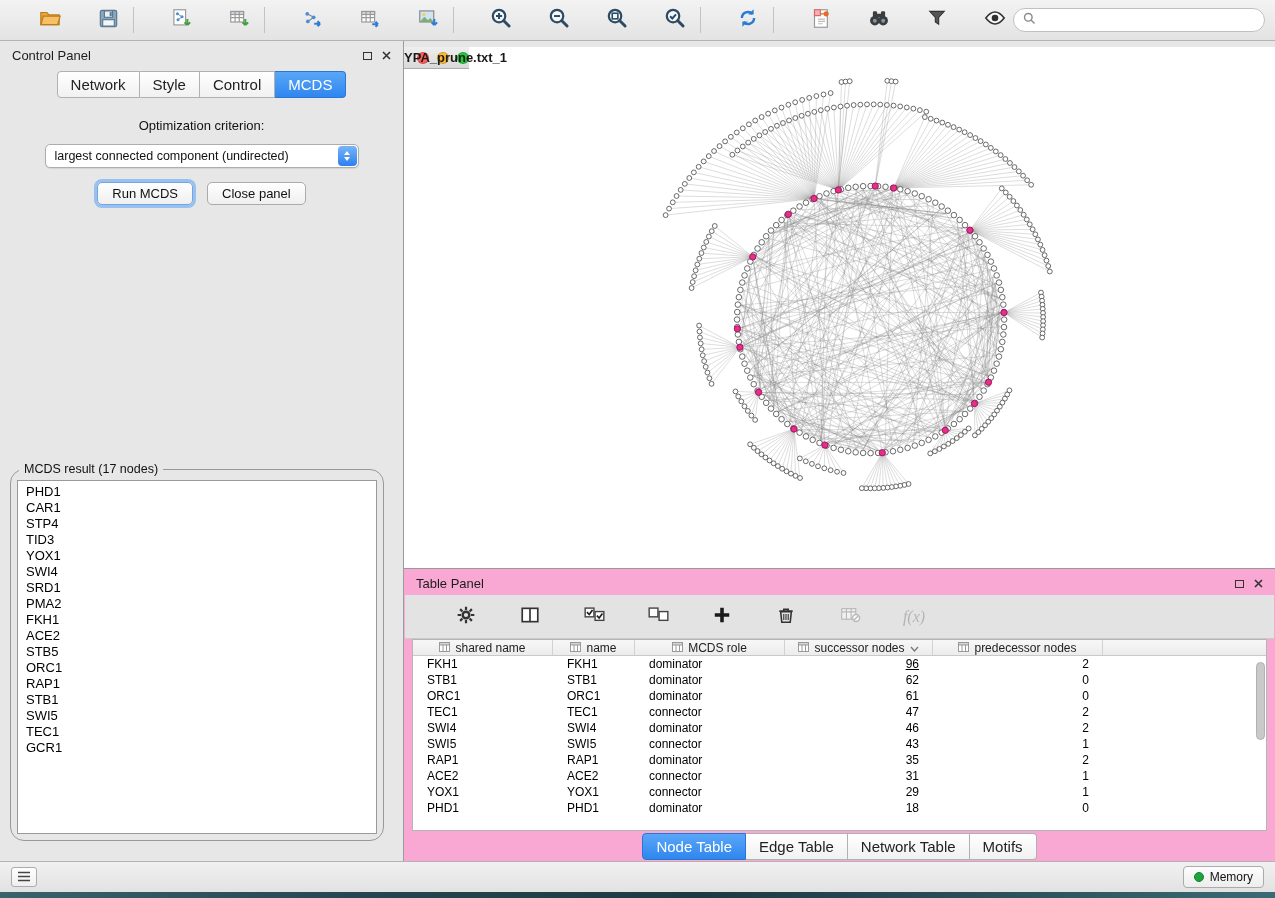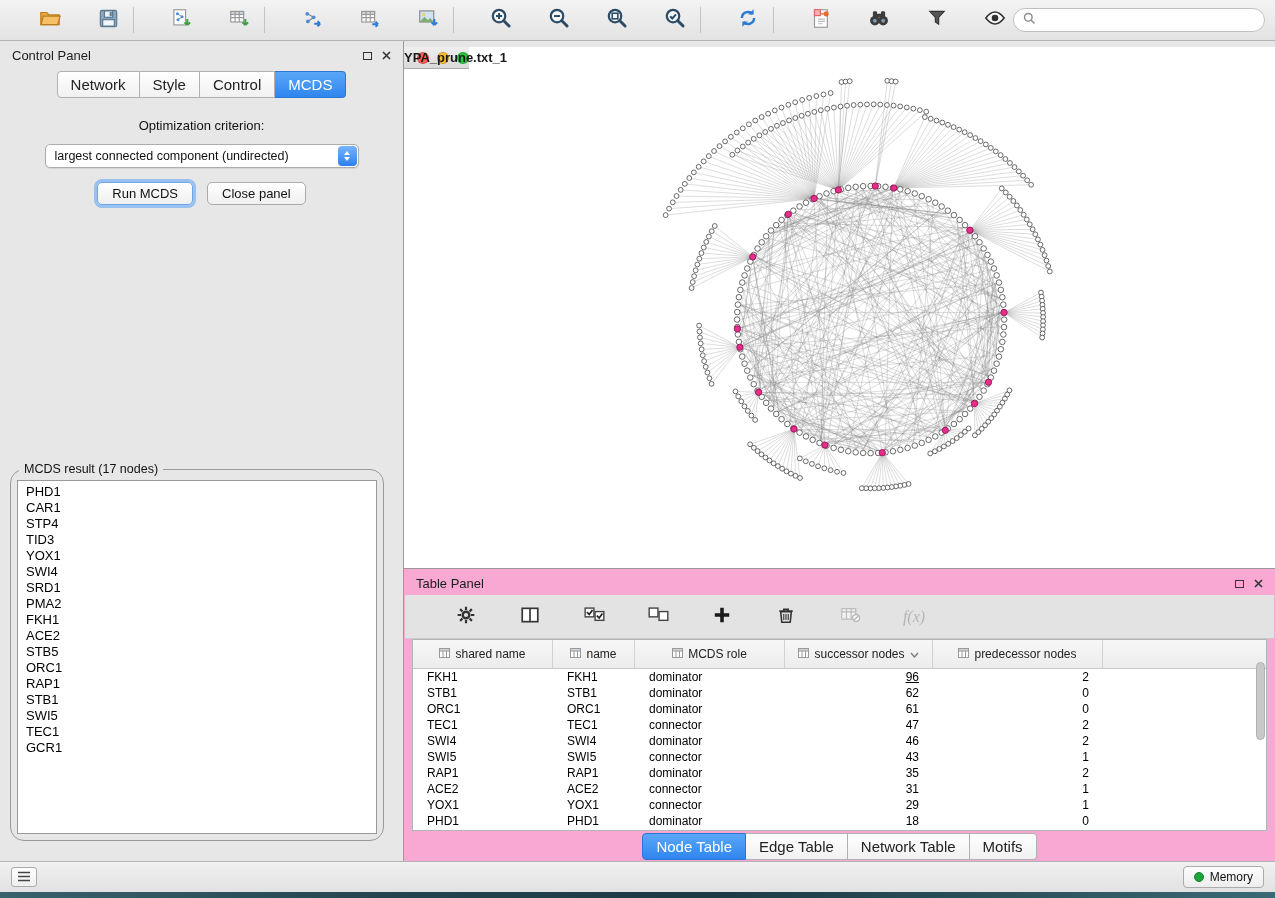--- a/index.html
+++ b/index.html
@@ -63,21 +63,21 @@
   .net-view svg { position:absolute; inset:0; width:100%; height:100%; }
 
   
   .table-panel { flex:1; display:flex; flex-direction:column; background:#f9a8d4; min-height:0; }
   .tp-toolbar { height:44px; flex:0 0 44px; display:flex; align-items:center; padding-left:20px; gap:4px;
     background:#e3e3e3; border-bottom:1px solid #cacaca; margin:0 1px; }
   .tp-toolbar .tbtn { width:38px; }
   .tbtn.disabled { opacity:.9; }
   .fx { font-family:"Liberation Serif", serif; font-style:italic; font-size:16px; color:#b0b0b0; }
   .table-wrap { flex:1; margin:0 8px; background:#fff; border:1px solid #b5b5b5; position:relative; overflow:hidden; }
-  .thead { display:flex; height:29px; background:linear-gradient(#f7f7f7,#ececec); border-bottom:1px solid #c9c9c9; }
+  .thead { display:flex; height:16px; background:linear-gradient(#f7f7f7,#ececec); border-bottom:1px solid #c9c9c9; }
   .th { display:flex; align-items:center; justify-content:center; gap:5px; font-size:12px; color:#222;
     border-right:1px solid #d2d2d2; height:100%; overflow:hidden; white-space:nowrap; }
   .th.fill, .td.fill { flex:1; border-right:none; }
   .tr { display:flex; height:16px; }
   .td { font-size:12px; color:#000; line-height:16px; white-space:nowrap; overflow:hidden; }
   .td.txt { padding-left:14px; }
   .td.num { text-align:right; padding-right:14px; }
   .vscroll { position:absolute; right:1px; top:22px; width:9px; height:78px; background:#c9c9c9; border-radius:5px; border:1px solid #b2b2b2; }
   .tp-tabbar { height:30px; flex:0 0 30px; display:flex; align-items:center; justify-content:center; }
 

